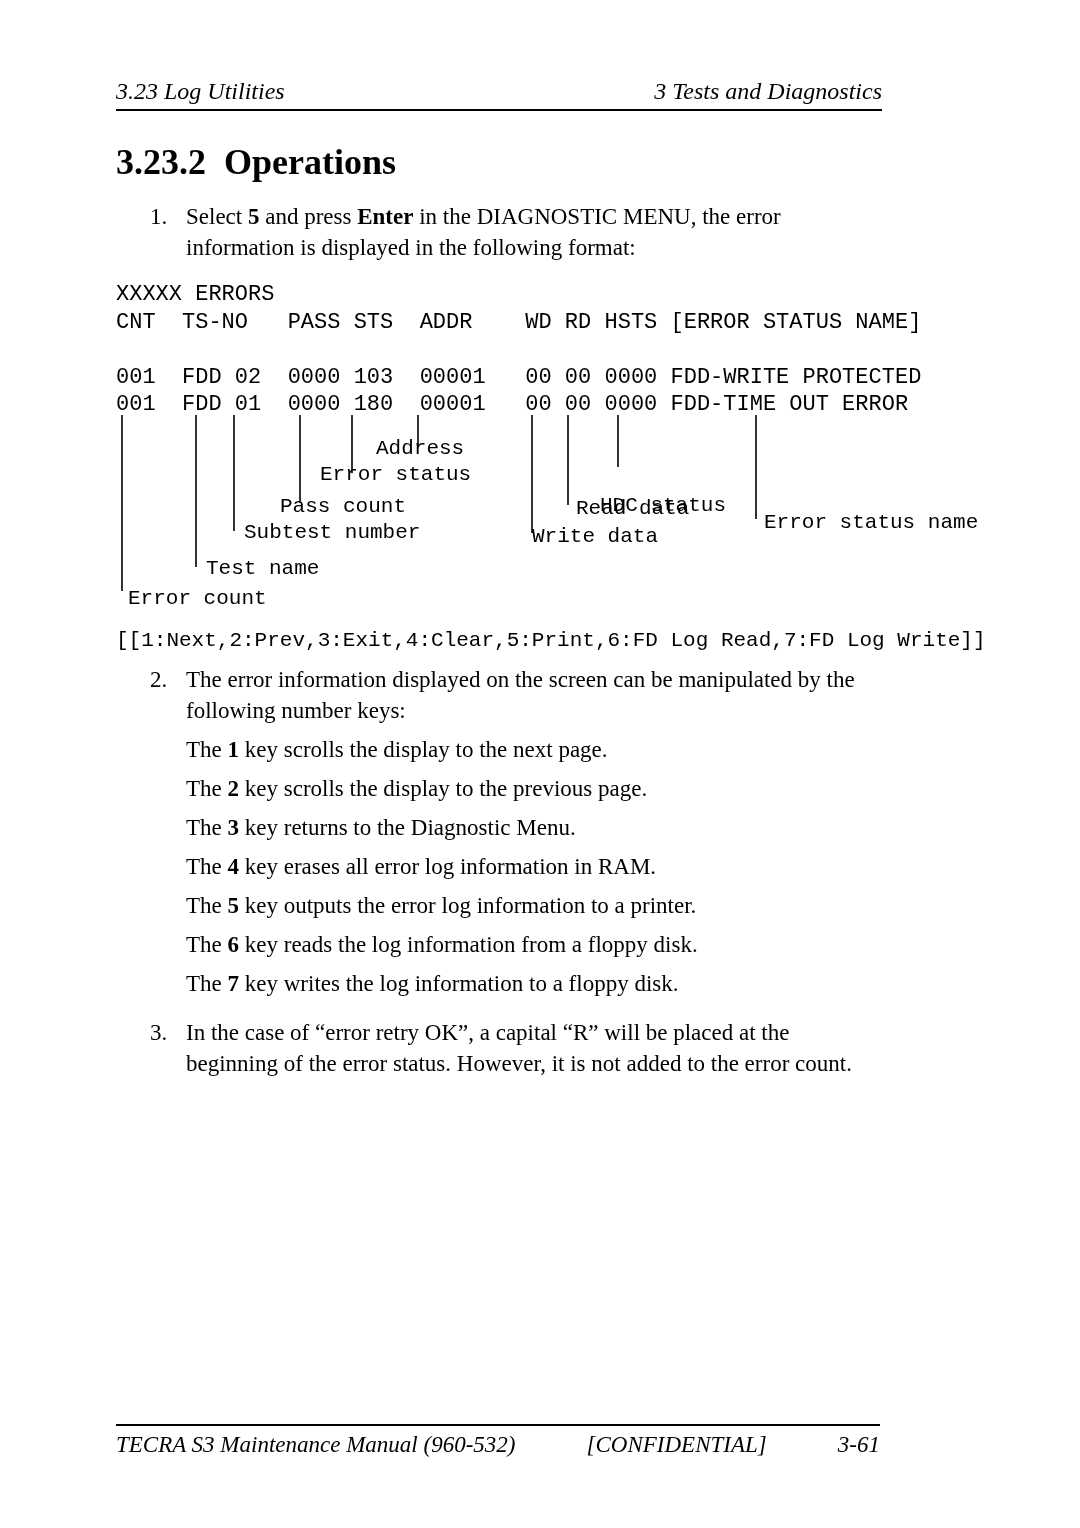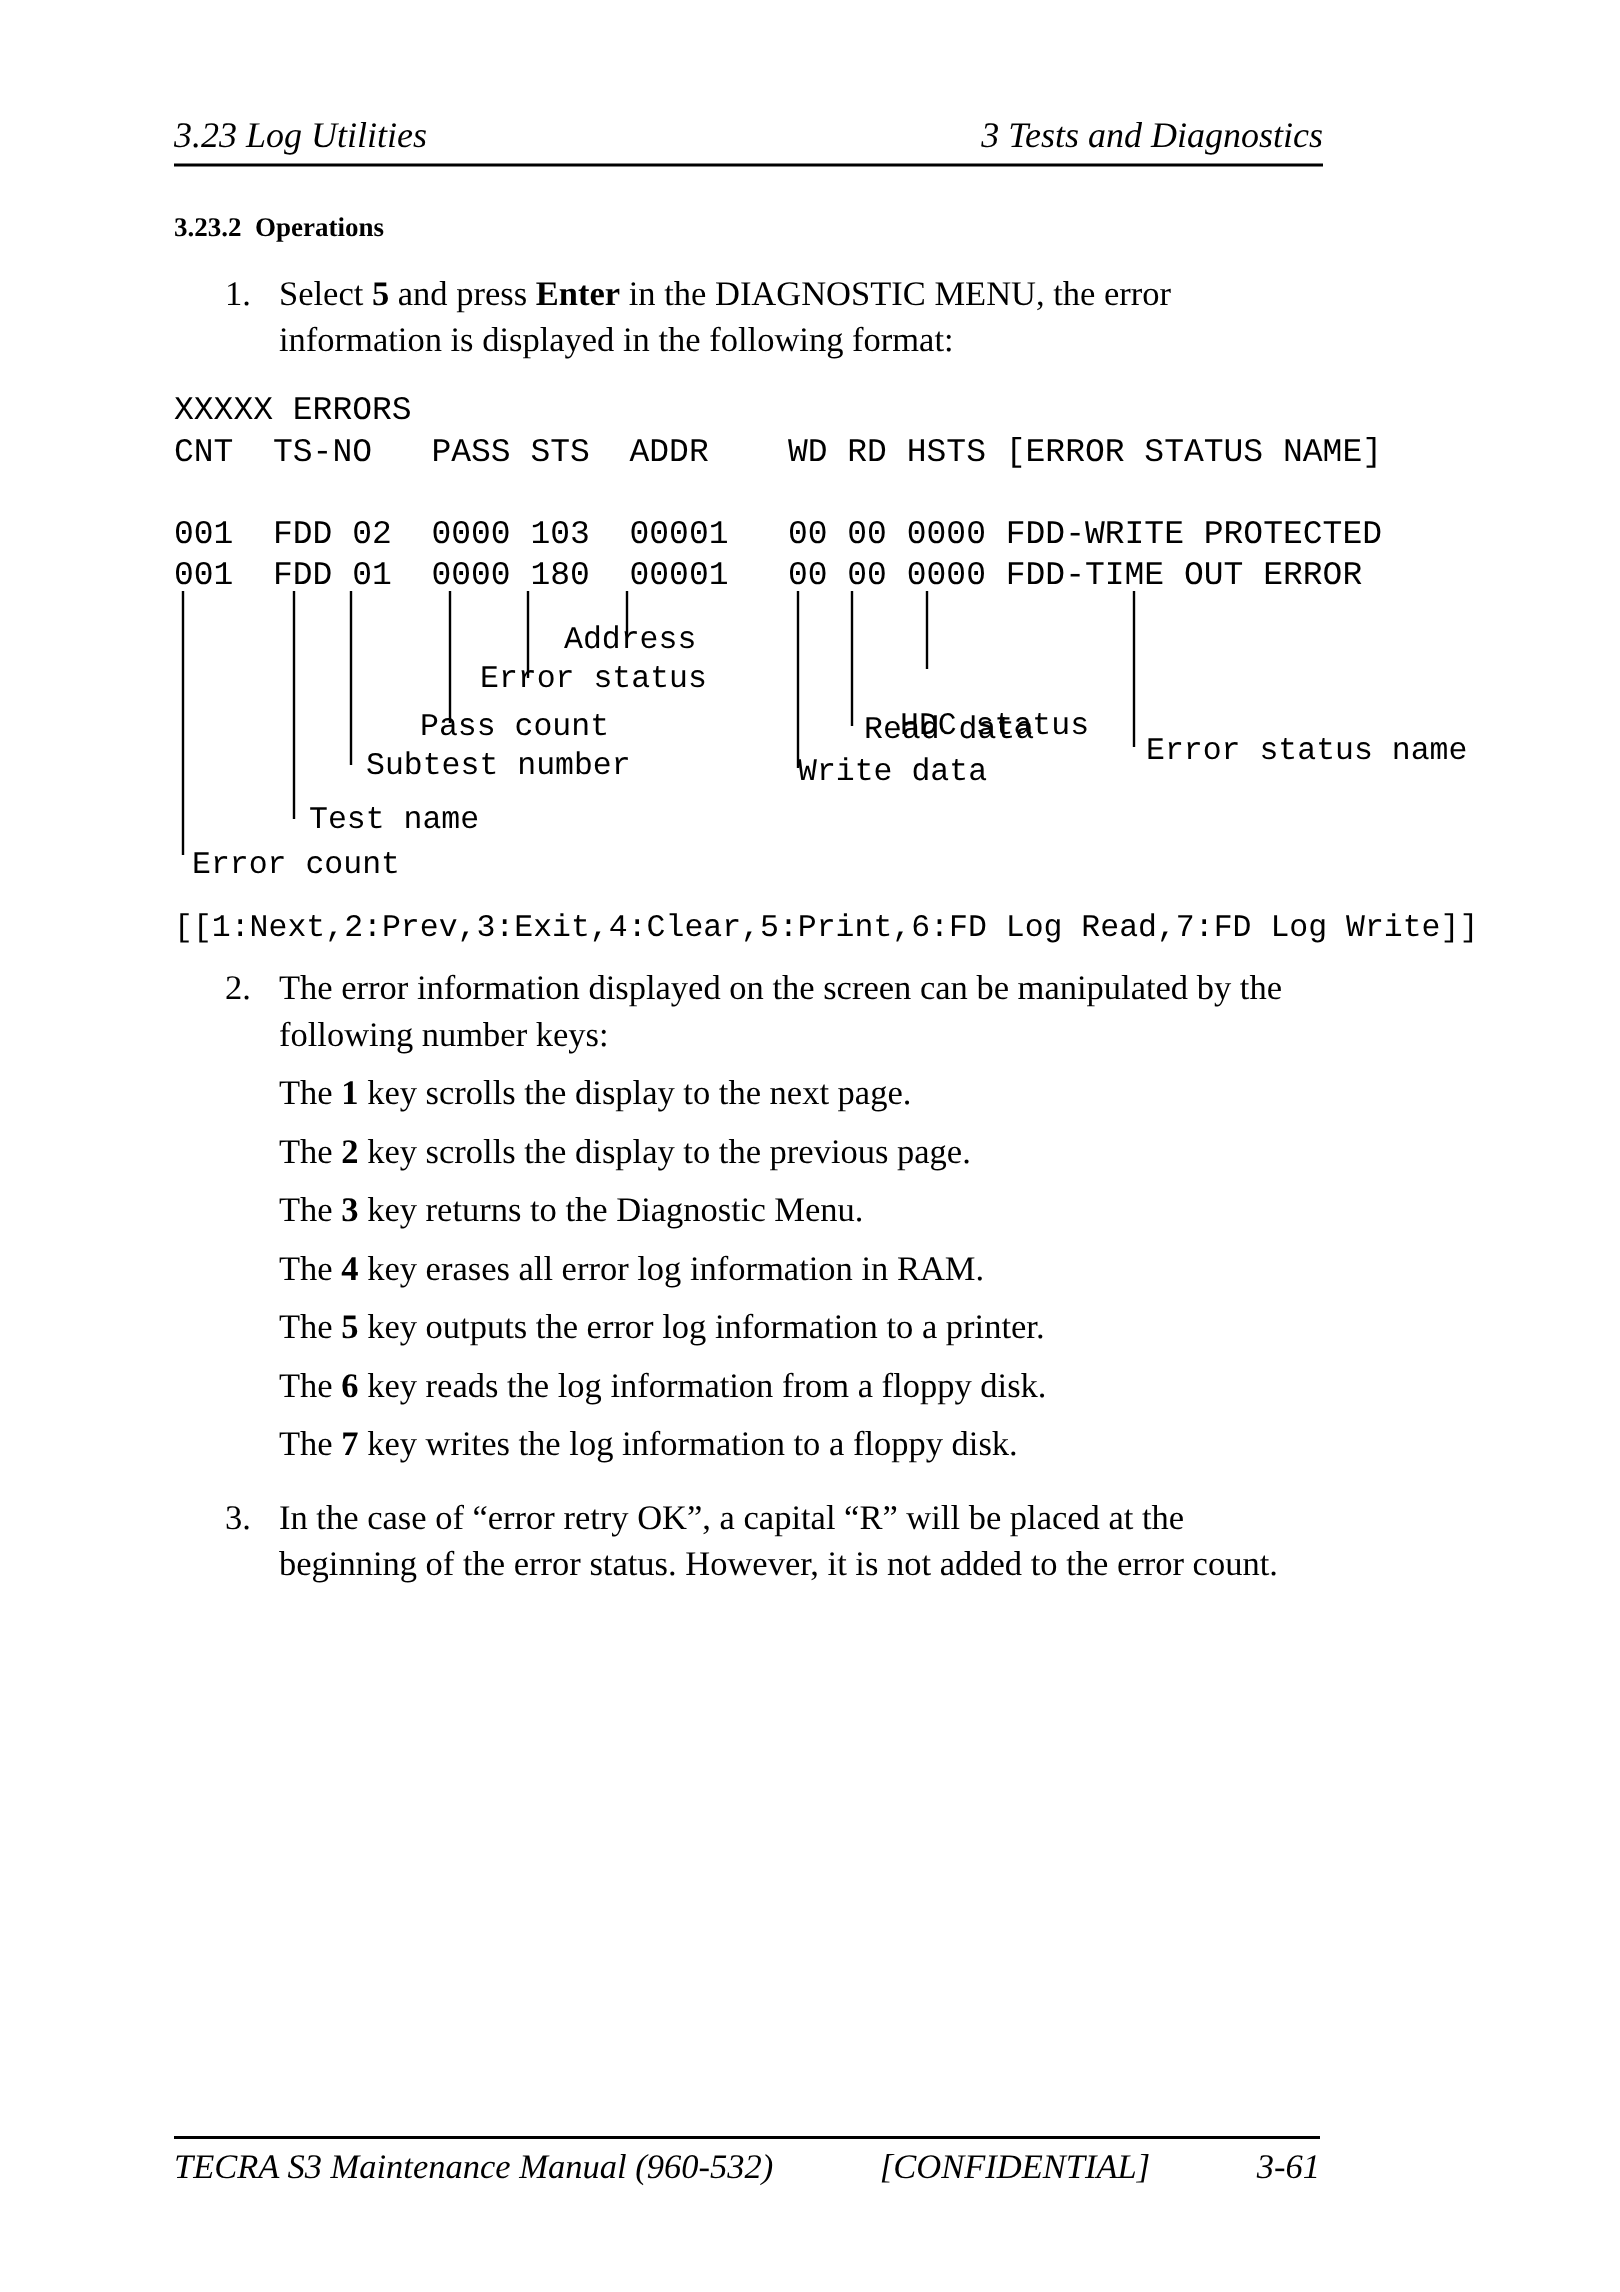--- a/index.html
+++ b/index.html
@@ -23,21 +23,21 @@
     display: flex;
     justify-content: space-between;
     font-style: italic;
     font-size: 24px;
     margin-bottom: 4px;
   }
   .hr-top { border: none; border-top: 2px solid #000; margin: 0 0 30px 0; }
   .hr-bottom { border: none; border-top: 2px solid #000; margin: 0 0 6px 0; }
   .h3 {
     font-weight: bold;
-    font-size: 18px;
+    font-size: 36px;
     margin: 22px 0 18px 0;
   }
   .ol-step {
     font-size: 23px;
     line-height: 1.35;
   }
   .ol-step .item {
     display: flex;
     margin: 10px 0 10px 34px;
   }

